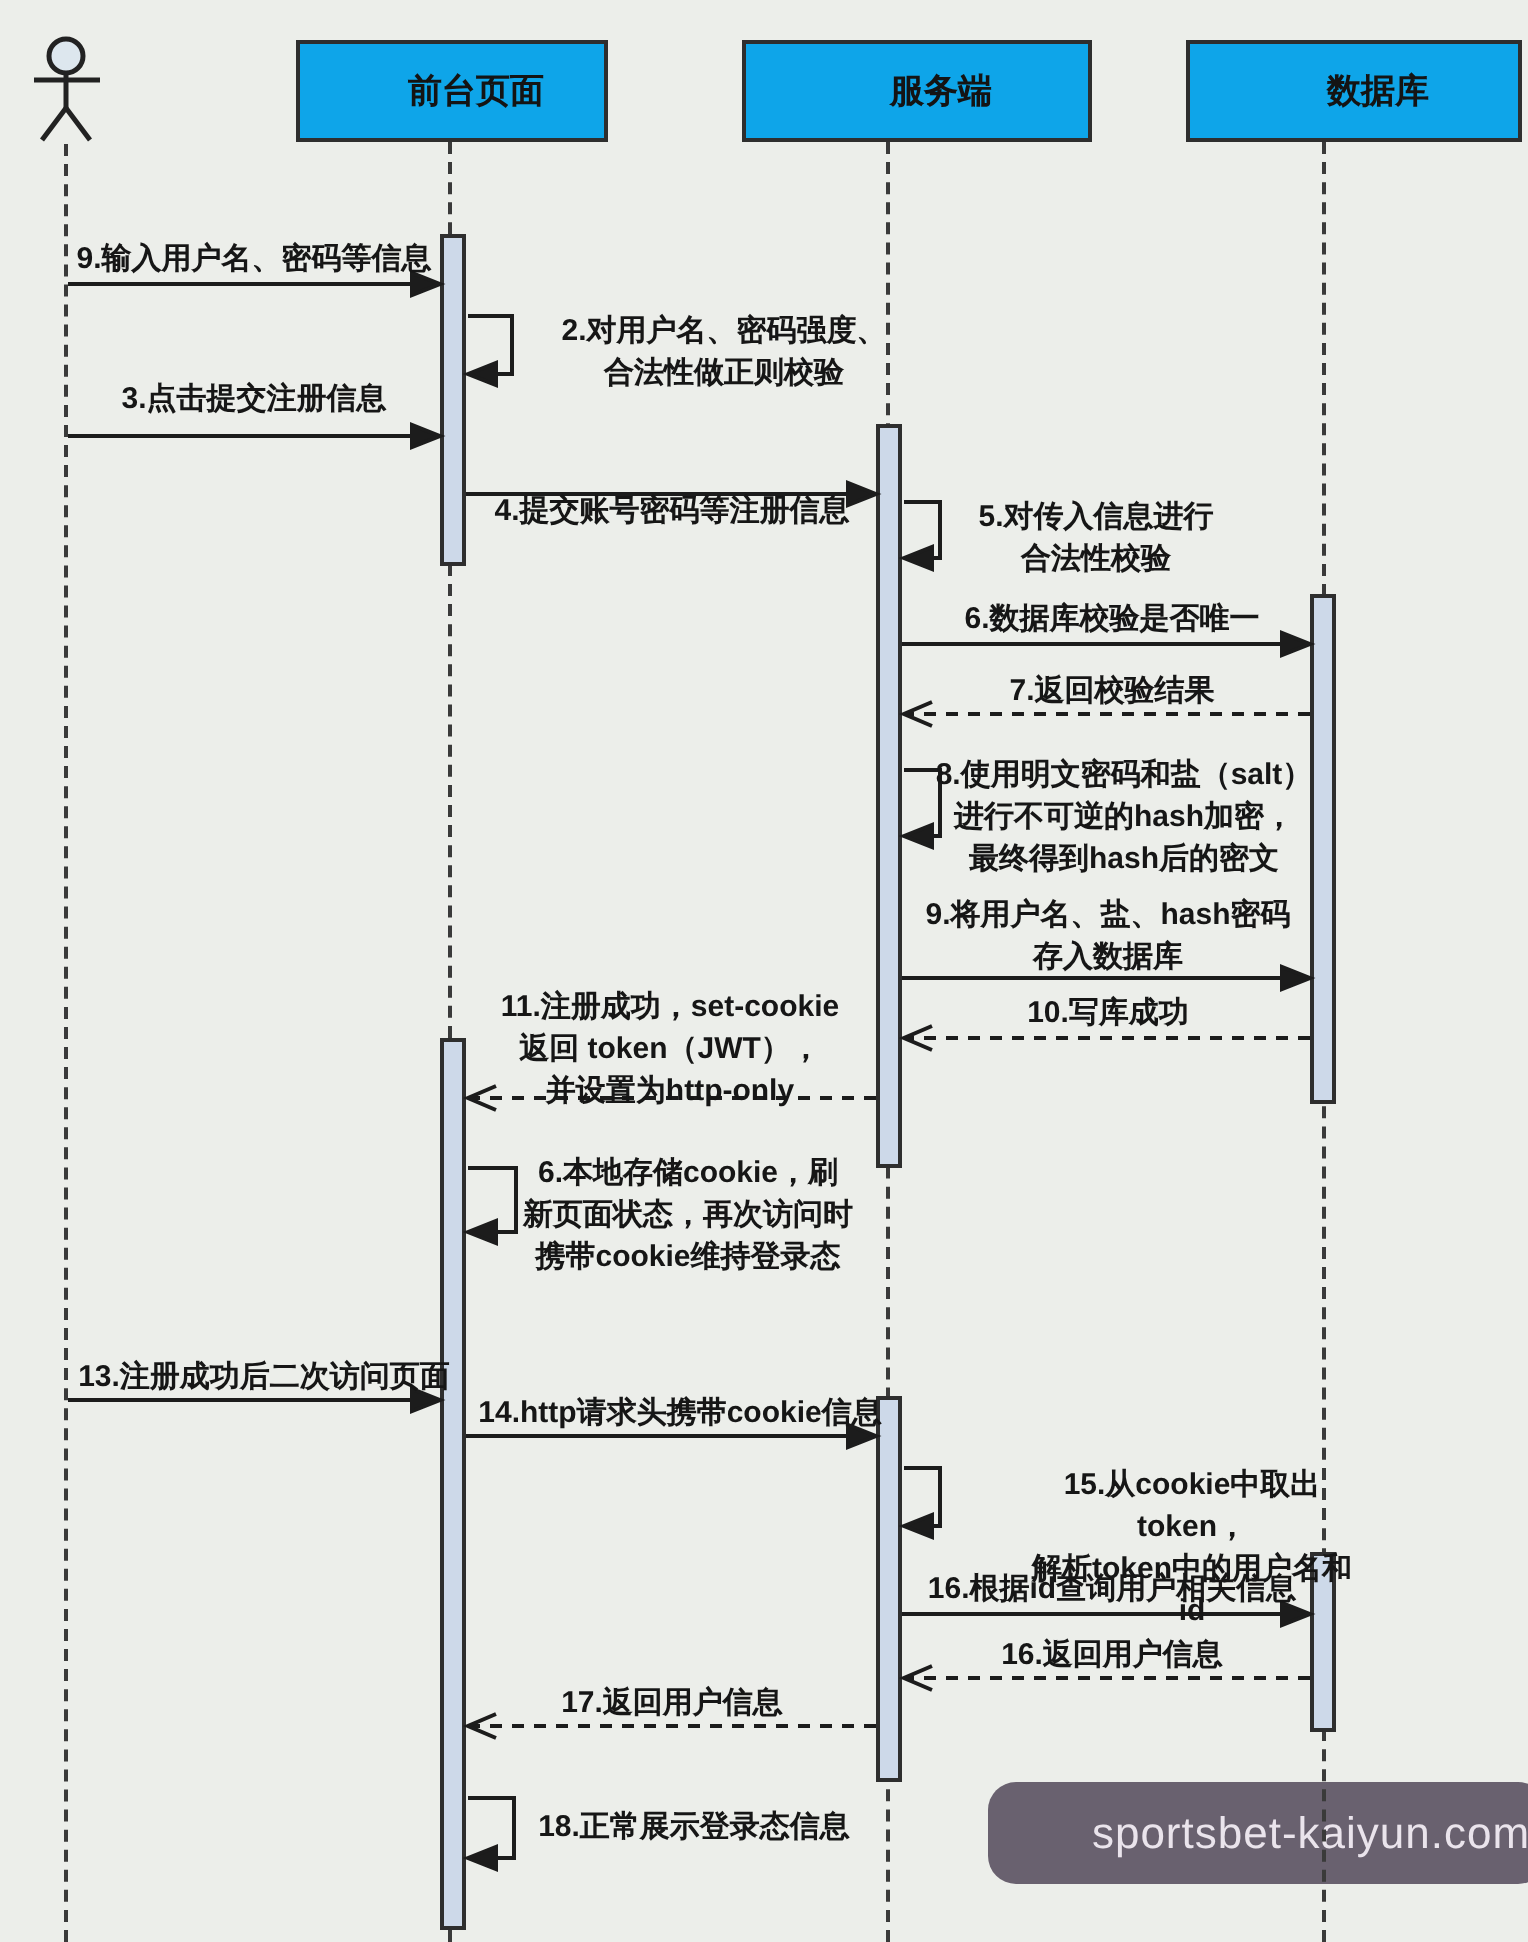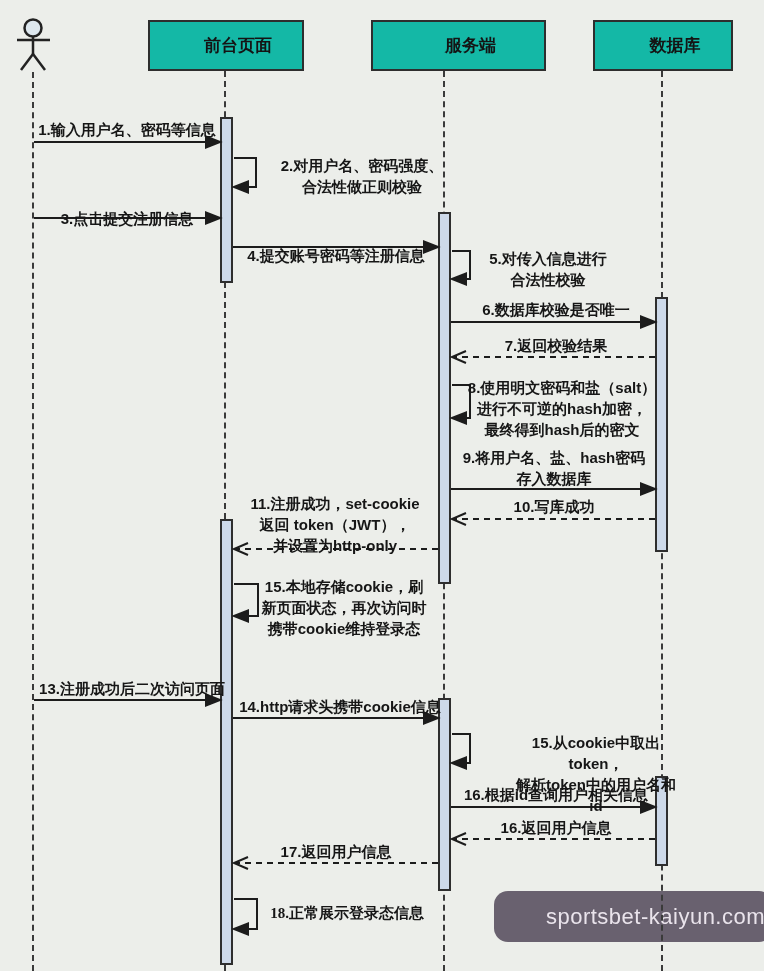--- a/index.html
+++ b/index.html
@@ -19,21 +19,21 @@
     position:absolute;
     width:0;
     border-left:2px dashed #3a3a3a;
     z-index:3;
   }
   
   .pbox{
     position:absolute;
     top:20px;
     height:51px;
-    background:#14b8a6;
+    background:#0ea5e9;
     border:2px solid #2e2e2e;
     box-sizing:border-box;
     display:flex;
     align-items:center;
     justify-content:center;
     font-size:17px;
     font-weight:700;
     color:#141414;
     z-index:6;
     padding-left:24px;
@@ -98,21 +98,21 @@
   <div class="lifeline" style="left:224px; top:71px; height:900px;"></div>
   <div class="lifeline" style="left:443px; top:71px; height:900px;"></div>
   <div class="lifeline" style="left:661px; top:71px; height:900px;"></div>
 
   <div class="pbox" style="left:148px; width:156px;">
     <span>前台页面</span>
   </div>
   <div class="pbox" style="left:371px; width:175px;">
     <span>服务端</span>
   </div>
-  <div class="pbox" style="left:593px; width:140px;">
+  <div class="pbox" style="left:593px; width:168px;">
     <span>数据库</span>
   </div>
 
   <svg class="actor-svg" width="60" height="70" viewBox="0 0 60 70">
     <circle cx="28" cy="23" r="8.5" fill="#dde7ee" stroke="#222" stroke-width="2.5"></circle>
     <line x1="28" y1="31.5" x2="28" y2="49" stroke="#222" stroke-width="2.5"></line>
     <line x1="12" y1="35" x2="45" y2="35" stroke="#222" stroke-width="2.5"></line>
     <line x1="28" y1="49" x2="16" y2="65" stroke="#222" stroke-width="2.5"></line>
     <line x1="28" y1="49" x2="40" y2="65" stroke="#222" stroke-width="2.5"></line>
   </svg>
@@ -201,43 +201,43 @@
         <line x1="655" y1="839" x2="454" y2="839" stroke-dasharray="6 5"></line>
         <polyline points="466,833 452,839 466,845"></polyline>
       </g>
       <g fill="none">
         <line x1="438" y1="863" x2="236" y2="863" stroke-dasharray="6 5"></line>
         <polyline points="248,857 234,863 248,869"></polyline>
       </g>
     </g>
   </svg>
 
-  <div class="msg" style="left:127px; top:119px;">1.输入用户名、密码等信息</div>
+  <div class="msg" style="left:127px; top:119px;">9.输入用户名、密码等信息</div>
   <div class="msg" style="left:362px; top:155px;">2.对用户名、密码强度、
 合法性做正则校验</div>
-  <div class="msg" style="left:127px; top:208px;">3.点击提交注册信息</div>
+  <div class="msg" style="left:127px; top:189px;">3.点击提交注册信息</div>
   <div class="msg" style="left:336px; top:225px;margin-top:20px;">4.提交账号密码等注册信息</div>
   <div class="msg" style="left:548px; top:248px;">5.对传入信息进行
 合法性校验</div>
   <div class="msg" style="left:556px; top:299px;text-align:center;">6.数据库校验是否唯一</div>
   <div class="msg" style="left:556px; top:335px;">7.返回校验结果</div>
   <div class="msg" style="left:562px; top:377px;">8.使用明文密码和盐（salt）
 进行不可逆的hash加密，
 最终得到hash后的密文</div>
   <div class="msg" style="left:554px; top:447px;">9.将用户名、盐、hash密码
 存入数据库</div>
   <div class="msg" style="left:554px; top:496px;">10.写库成功</div>
   <div class="msg" style="left:335px; top:493px;">11.注册成功，set-cookie
 返回 token（JWT），
 并设置为http-only</div>
-  <div class="msg" style="left:344px; top:576px;">15.本地存储cookie，刷
+  <div class="msg" style="left:344px; top:576px;">6.本地存储cookie，刷
 新页面状态，再次访问时
 携带cookie维持登录态</div>
   <div class="msg" style="left:132px; top:678px;">13.注册成功后二次访问页面</div>
   <div class="msg" style="left:340px; top:696px;">14.http请求头携带cookie信息</div>
   <div class="msg" style="left:560px; top:732px;margin-left:36px;">15.从cookie中取出token，
 解析token中的用户名和id</div>
   <div class="msg" style="left:556px; top:784px;">16.根据id查询用户相关信息</div>
   <div class="msg" style="left:556px; top:817px;">16.返回用户信息</div>
   <div class="msg" style="left:336px; top:841px;">17.返回用户信息</div>
-  <div class="msg" style="left:347px; top:903px;font-family:Liberation Serif, serif;">18.正常展示登录态信息</div>
+  <div class="msg" style="left:347px; top:903px;">18.正常展示登录态信息</div>
 
 </div>
 
 </body></html>

